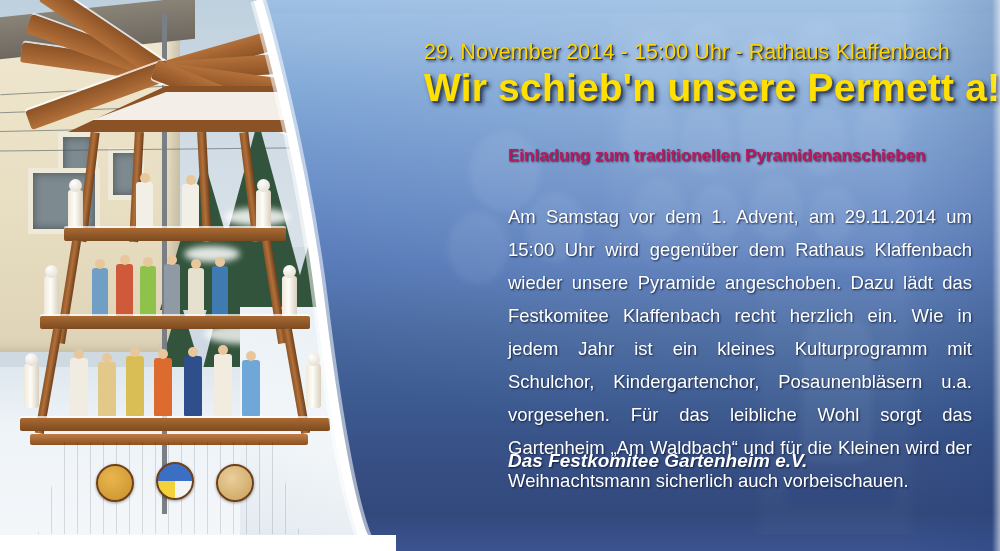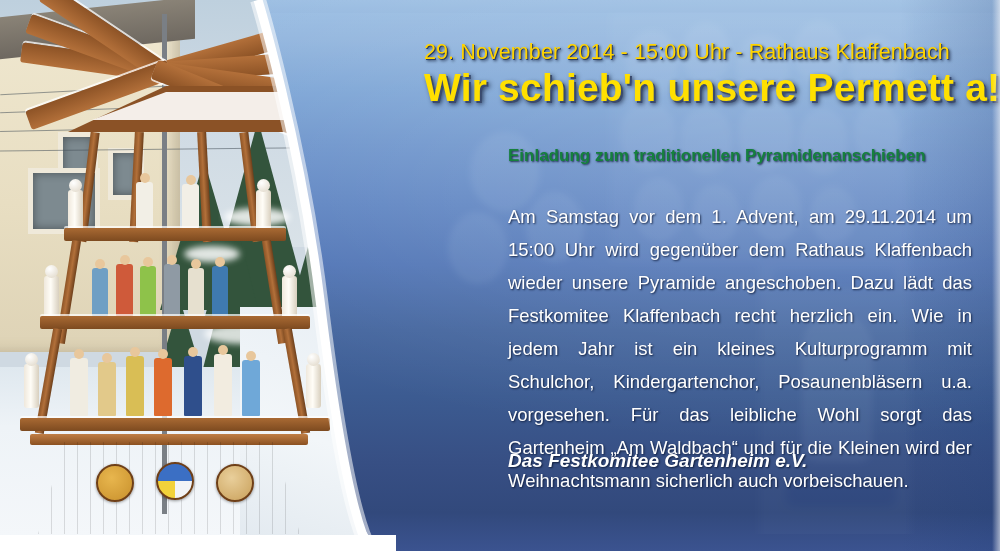--- a/index.html
+++ b/index.html
@@ -189,21 +189,21 @@
     text-shadow:1px 1px 0 #2a3c63, 2px 2px 3px rgba(10,20,45,.75);
   }
   .headline{
     position:absolute;left:424px;top:66px;
     font-size:39px;font-weight:bold;color:#ffe000;
     letter-spacing:.2px;white-space:nowrap;
     text-shadow:2px 2px 0 #3a4a6e, 3px 3px 5px rgba(10,20,45,.8);
   }
   .subhead{
     position:absolute;left:508px;top:146px;
-    font-size:17px;font-weight:bold;color:#15803d;
+    font-size:17px;font-weight:bold;color:#be185d;
     text-shadow:1px 1px 2px rgba(12,25,55,.85);
     white-space:nowrap;
   }
   .body{
     position:absolute;left:508px;top:200px;width:464px;
     font-size:18.5px;line-height:33px;color:#ffffff;
     text-align:justify;
     text-shadow:1px 1px 2px rgba(10,22,50,.85);
   }
   .signature{

